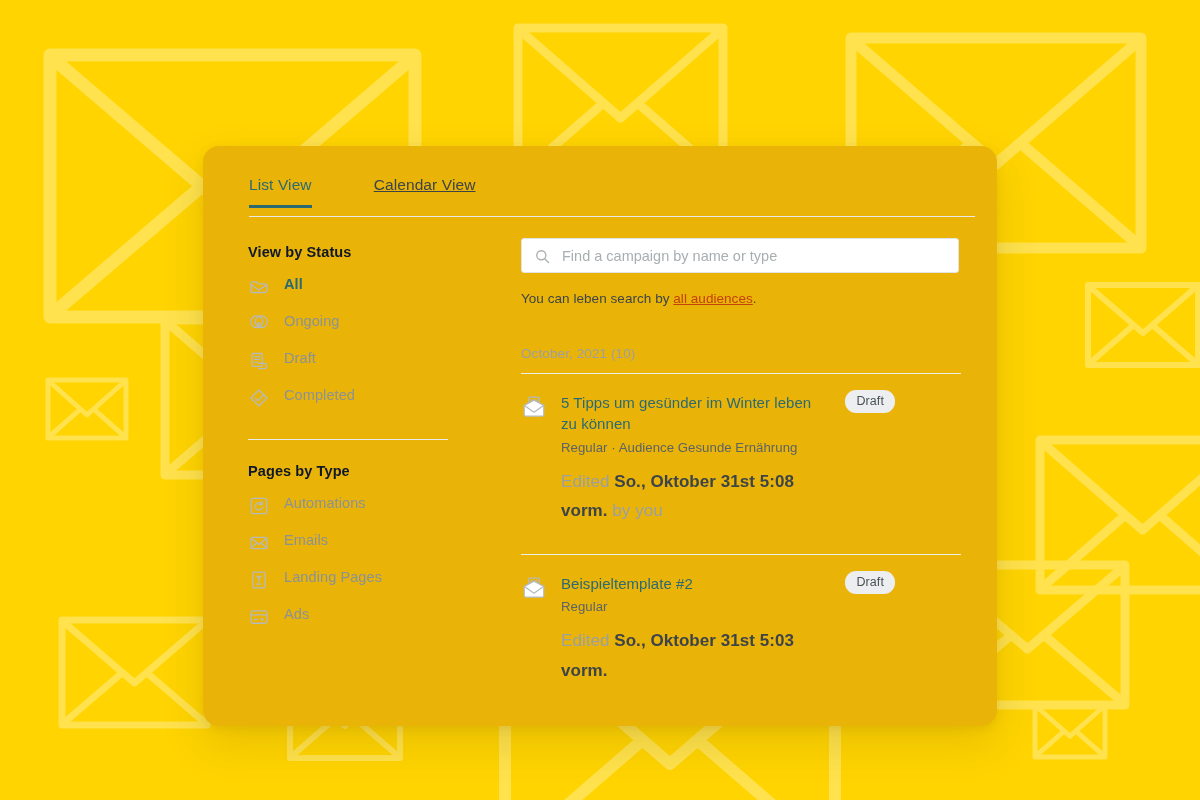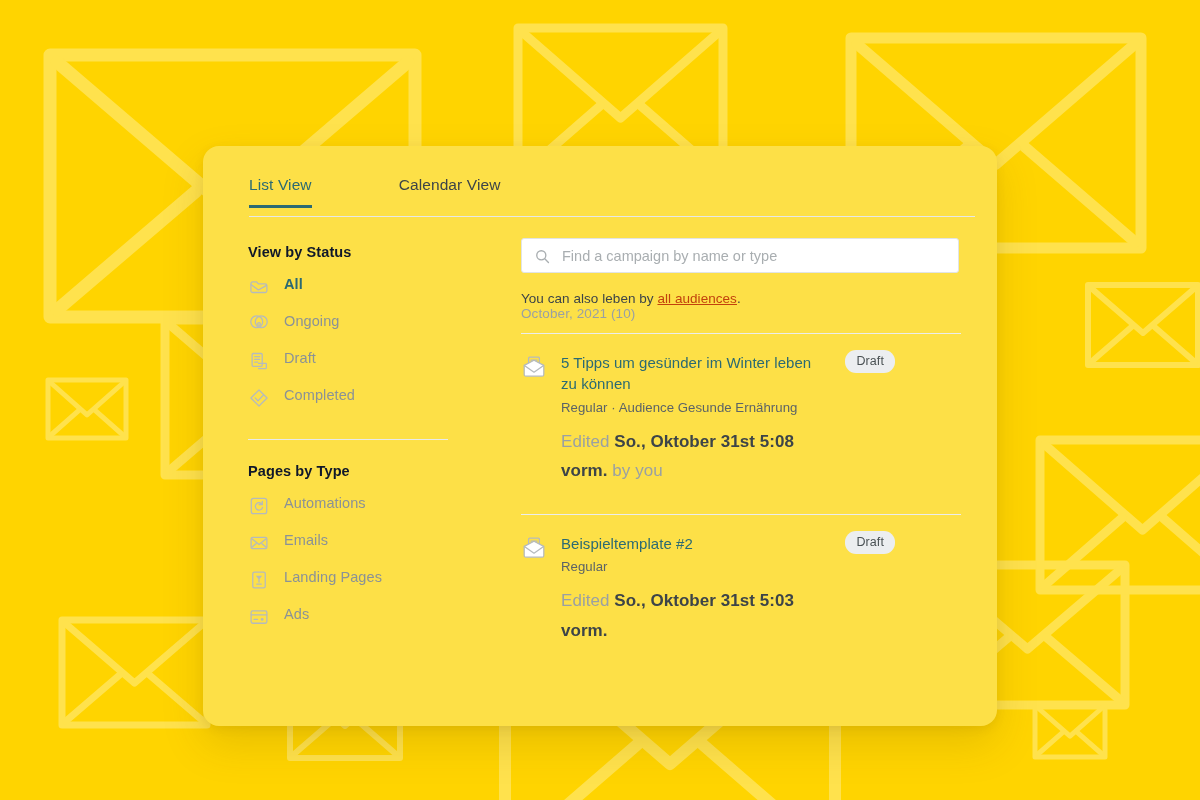--- a/index.html
+++ b/index.html
@@ -30,21 +30,21 @@
     height: 800px;
   }
 
   
   #app-card {
     position: absolute;
     left: 203px;
     top: 146px;
     width: 794px;
     height: 580px;
-    background: #fde047;
+    background: #eab308;
     border-radius: 16px;
     box-shadow: 0 18px 42px rgba(120, 92, 0, 0.18),
                 0 3px 10px rgba(120, 92, 0, 0.10);
     overflow: hidden;
   }
 
   
   .tabs-row {
     position: absolute;
     left: 46px;
@@ -65,21 +65,22 @@
     border: none;
     font-family: "Liberation Sans", sans-serif;
   }
   .tab.active {
     color: #2b6a73;
     border-bottom: 3px solid #2b6a73;
     margin-bottom: -1px;
   }
   .tab.inactive {
     color: #3d4448;
-    margin-left: 87px;
+    margin-left: 62px;
+    text-decoration: underline;
   }
 
   
   #sidebar {
     position: absolute;
     left: 248px;
     top: 244px;
     width: 205px;
   }
   .side-heading {
@@ -165,20 +166,21 @@
     color: #3d4448;
     letter-spacing: 0.05px;
   }
   #hint-line .lnk {
     color: #c2410c;
     text-decoration: underline;
     cursor: pointer;
   }
 
   #month-label {
+    margin-top: 40px;
     font-size: 13.5px;
     color: #9aa0a3;
     letter-spacing: 0.1px;
   }
   .row-divider {
     height: 1px;
     background: #ebeded;
     margin-top: 12px;
     width: 440px;
   }
@@ -407,21 +409,21 @@
       <span class="s-ico">
         <svg viewBox="0 0 24 24" fill="none" stroke="#a9aeb1" stroke-width="1.9" stroke-linecap="round">
           <circle cx="10.3" cy="10.3" r="6.4"></circle>
           <path d="M15.2 15.2 L20.4 20.4"></path>
         </svg>
       </span>
       <input id="search-input" type="text" value="" placeholder="Find a campaign by name or type" style="">
     </div>
 
     <div id="hint-line">
-      <span>You can also leben by </span><a class="lnk">all audiences</a><span>.</span>
+      <span>You can leben search by </span><a class="lnk">all audiences</a><span>.</span>
     </div>
 
     <div id="month-label">October, 2021 (10)</div>
     <div class="row-divider"></div>
 
     <div class="camp-row">
       <span class="camp-icon">
         <svg viewBox="0 0 26 26" fill="none" stroke="#b5babd" stroke-width="1.25" stroke-linejoin="round" stroke-linecap="round">
           <rect x="7.6" y="3.2" width="10.8" height="9" rx="1.1"></rect>
           <path d="M10 6.1 H16 M10 8.4 H14.2"></path>

